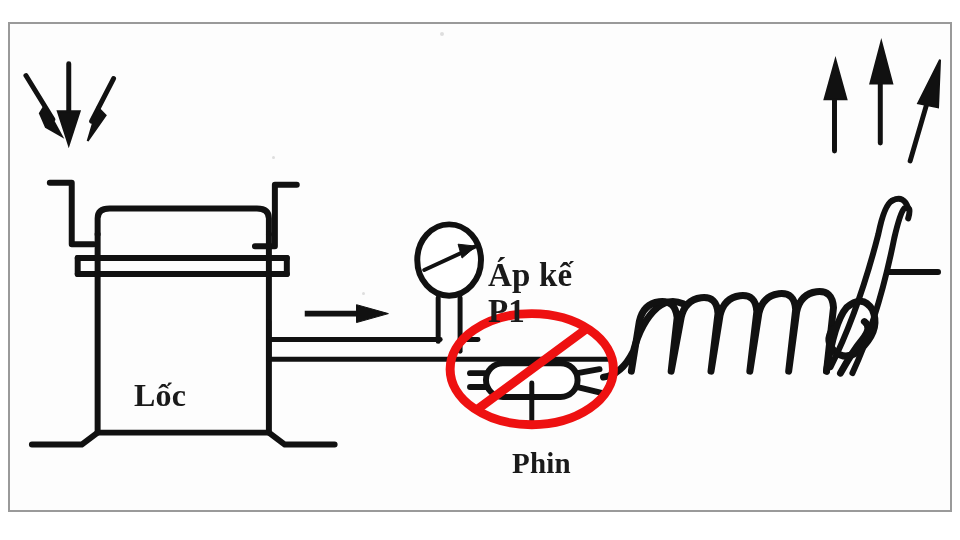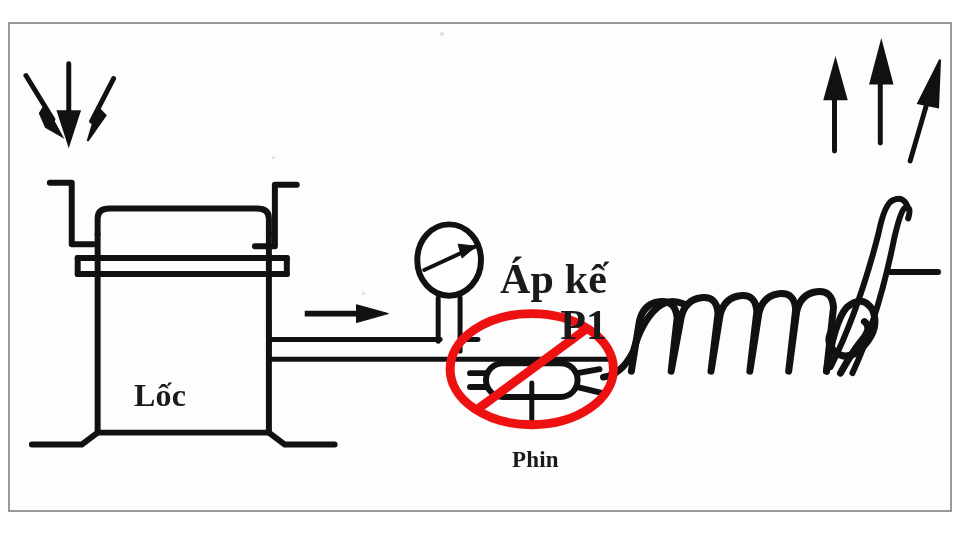--- a/index.html
+++ b/index.html
@@ -43,33 +43,31 @@
     position: absolute;
     font-family: "Liberation Serif", serif;
     color: #1a1a1a;
     white-space: nowrap;
     line-height: 1.04;
     letter-spacing: 0.2px;
   }
   #label-gauge {
     left: 478px;
     top: 234px;
-    font-size: 42px;
+    font-size: 33px;
     font-weight: 600;
-    margin-left: 12px;
   }
   #label-gauge .l2 {
     display: block;
     margin-top: 2px;
-    text-align: right;
   }
   #label-filter {
     left: 502px;
     top: 424px;
-    font-size: 23px;
+    font-size: 29px;
     font-weight: 700;
     text-align: right;
   }
   #label-compressor {
     left: 124px;
     top: 355px;
     font-size: 32px;
     font-weight: 700;
   }
   .spk {

